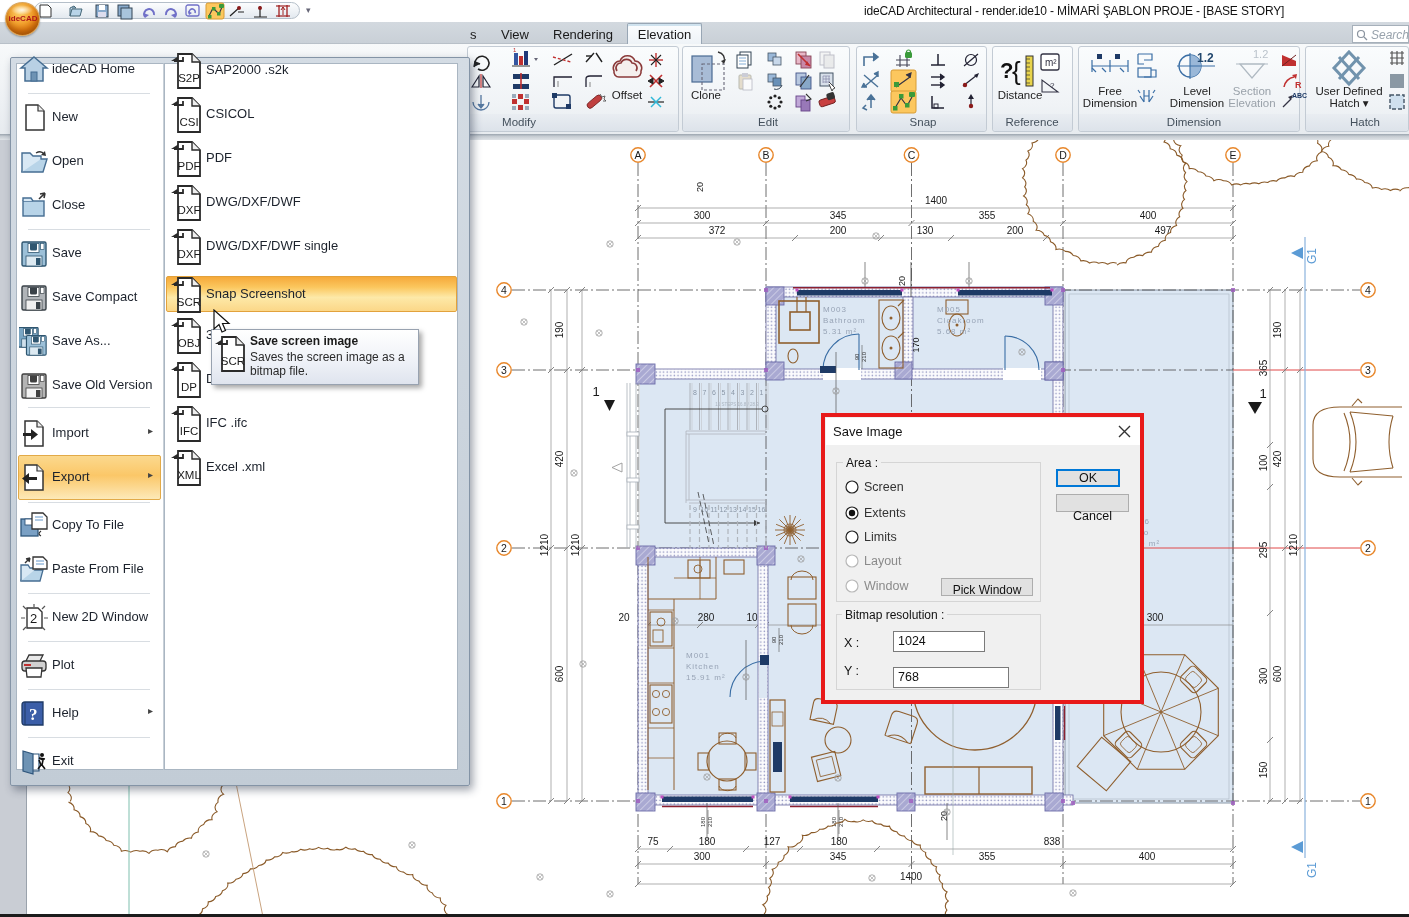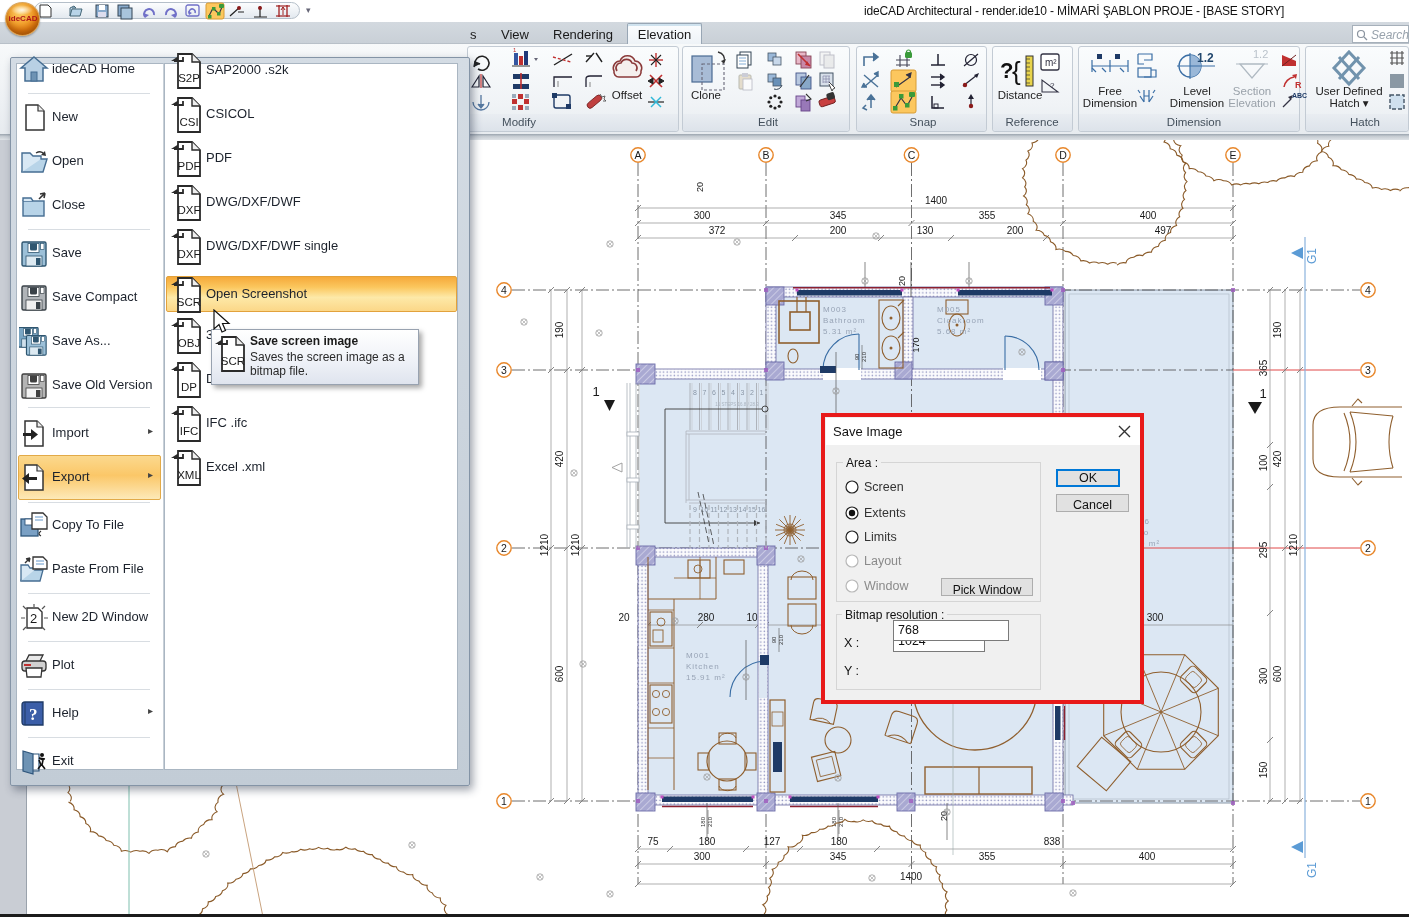--- a/index.html
+++ b/index.html
@@ -871,23 +871,23 @@
 <svg class="abs" style="left:845px;top:579px" width="14" height="14" viewBox="0 0 14 14">
     <circle cx="7" cy="7" r="6" fill="#fff" stroke="#b8b8b8" stroke-width="1.2"></circle>
   </svg>
 <div class="abs" style="left:864px;top:578.5px;font-size:12.5px;color:#8a8a8a;">Window</div>
 <div class="abs" style="left:941px;top:578px;width:92px;height:18px;background:#e1e1e1;border:1px solid #adadad;font-size:12px;color:#111;text-align:center;padding-top:4px;">Pick Window</div>
 <div class="abs" style="left:836px;top:614px;width:205px;height:76px;border:1px solid #d5d5d5;"></div>
 <div class="abs" style="left:842px;top:608px;background:#f0f0f0;padding:0 3px;font-size:12px;color:#111;">Bitmap resolution :</div>
 <div class="abs" style="left:844px;top:636px;font-size:12.5px;color:#111;">X :</div>
 <div class="abs" style="left:893px;top:631px;width:92px;height:21px;background:#fff;border:1px solid #7a7a7a;font-size:12.5px;color:#111;padding:2px 0 0 4px;">1024</div>
 <div class="abs" style="left:844px;top:664px;font-size:12.5px;color:#111;">Y :</div>
-<div class="abs" style="left:893px;top:620px;width:116px;height:21px;background:#fff;border:1px solid #7a7a7a;font-size:12.5px;color:#111;padding:2px 0 0 4px;">768</div>
+<div class="abs" style="left:893px;top:667px;width:116px;height:21px;background:#fff;border:1px solid #7a7a7a;font-size:12.5px;color:#111;padding:2px 0 0 4px;">768</div>
 <div class="abs" style="left:1056px;top:469px;width:64px;height:18px;background:#e1e1e1;border:2px solid #0078d7;font-size:12.5px;color:#111;text-align:center;">OK</div>
-<div class="abs" style="left:1056px;top:494px;width:73px;height:18px;background:#e1e1e1;border:1px solid #adadad;font-size:12.5px;color:#111;text-align:center;padding-top:3px;">Cancel</div>
+<div class="abs" style="left:1056px;top:494px;width:73px;height:18px;background:#e1e1e1;border:1px solid #adadad;font-size:12.5px;color:#111;text-align:center;padding-top:14px;">Cancel</div>
 <div class="abs" style="left:10px;top:57px;width:460px;height:729px;background:linear-gradient(#d4dce4,#c2ccd6);border:1px solid #8494a6;border-radius:2px;box-shadow:3px 4px 8px rgba(40,50,70,.45);"></div>
 <div class="abs" style="left:16px;top:63px;width:148px;height:707px;background:#fff;border:1px solid #aab6c2;border-right:1px solid #c8d0d8;"></div>
 <div class="abs" style="left:164px;top:63px;width:294px;height:707px;background:#fff;border:1px solid #aab6c2;"></div>
 <div class="abs" style="left:28px;top:93px;width:122px;height:1px;background:#d8dde2;"></div>
 <div class="abs" style="left:28px;top:229px;width:122px;height:1px;background:#d8dde2;"></div>
 <div class="abs" style="left:28px;top:407px;width:122px;height:1px;background:#d8dde2;"></div>
 <div class="abs" style="left:28px;top:502px;width:122px;height:1px;background:#d8dde2;"></div>
 <div class="abs" style="left:28px;top:593px;width:122px;height:1px;background:#d8dde2;"></div>
 <div class="abs" style="left:28px;top:641px;width:122px;height:1px;background:#d8dde2;"></div>
 <div class="abs" style="left:28px;top:689px;width:122px;height:1px;background:#d8dde2;"></div>
@@ -1064,21 +1064,21 @@
 <text x="19" y="31" font-size="11.5" text-anchor="middle" font-family="Liberation Sans" fill="#1a1a1a">DXF</text>
 </svg>
 <div class="abs" style="left:206px;top:238px;font-size:13px;color:#1c222c;white-space:nowrap;">DWG/DXF/DWF single</div>
 <svg class="abs" style="left:170px;top:275px" width="36.0" height="40.0" viewBox="0 0 36 40">
 <path d="M8,3 L22,3 L30,11 L30,37 L8,37 Z" fill="#fff" stroke="#2a2a2a" stroke-width="1.8"></path>
 <path d="M22,3 L22,11 L30,11" fill="#eee" stroke="#2a2a2a" stroke-width="1.4"></path>
 <path d="M13,6 L13,10 L4,10" fill="none" stroke="#2a2a2a" stroke-width="1.8"></path>
 <path d="M8,10 L1,10 L8,5.5 Z" fill="#2a2a2a"></path>
 <text x="19" y="31" font-size="11.5" text-anchor="middle" font-family="Liberation Sans" fill="#1a1a1a">SCR</text>
 </svg>
-<div class="abs" style="left:206px;top:286px;font-size:13px;color:#1c222c;white-space:nowrap;">Open Screenshot</div>
+<div class="abs" style="left:206px;top:286px;font-size:13px;color:#1c222c;white-space:nowrap;">Snap Screenshot</div>
 <svg class="abs" style="left:170px;top:316px" width="36.0" height="40.0" viewBox="0 0 36 40">
 <path d="M8,3 L22,3 L30,11 L30,37 L8,37 Z" fill="#fff" stroke="#2a2a2a" stroke-width="1.8"></path>
 <path d="M22,3 L22,11 L30,11" fill="#eee" stroke="#2a2a2a" stroke-width="1.4"></path>
 <path d="M13,6 L13,10 L4,10" fill="none" stroke="#2a2a2a" stroke-width="1.8"></path>
 <path d="M8,10 L1,10 L8,5.5 Z" fill="#2a2a2a"></path>
 <text x="19" y="31" font-size="11.5" text-anchor="middle" font-family="Liberation Sans" fill="#1a1a1a">OBJ</text>
 </svg>
 <div class="abs" style="left:206px;top:327px;font-size:13px;color:#1c222c;white-space:nowrap;">3D (obj)</div>
 <svg class="abs" style="left:170px;top:360px" width="36.0" height="40.0" viewBox="0 0 36 40">
 <path d="M8,3 L22,3 L30,11 L30,37 L8,37 Z" fill="#fff" stroke="#2a2a2a" stroke-width="1.8"></path>

